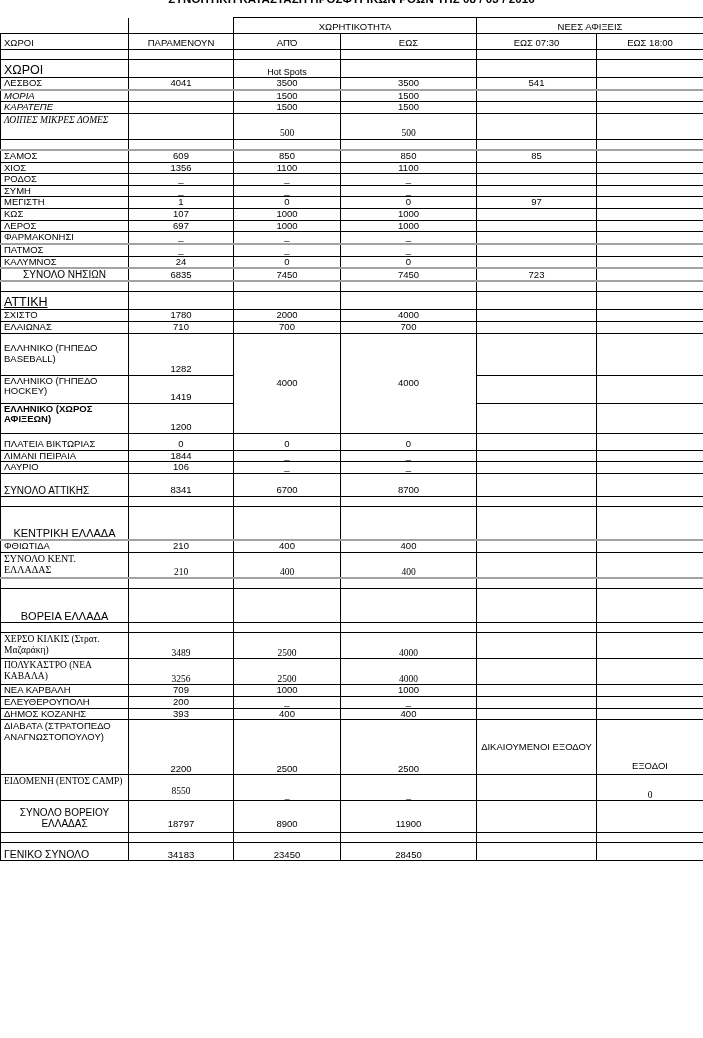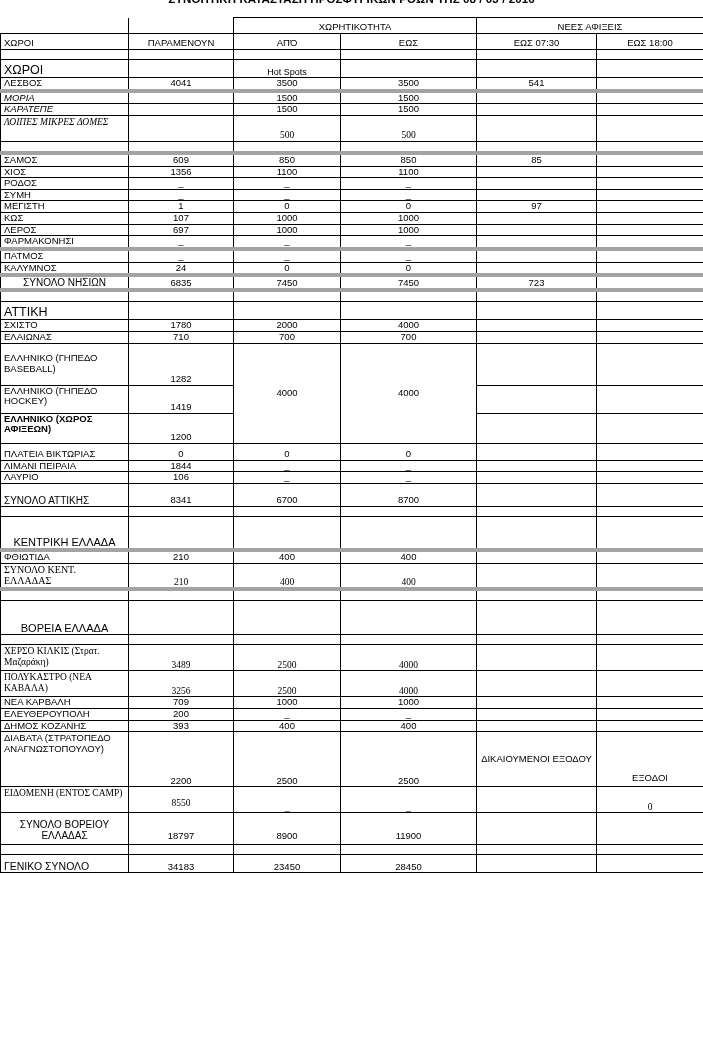--- a/index.html
+++ b/index.html
@@ -88,21 +88,21 @@
     margin-left: 16px;
   }
   .italic { font-style: italic; }
   .bold { font-weight: bold; }
   .total-lbl { font-weight: bold; }
   .total-lbl-ctr { font-weight: bold; text-align: center; }
   .hot { text-align: center; font-size: 9px; }
   .dash { text-align: center; }
   .spacer td { height: 9px; }
   .tall-2 { height: 26px; font-family: Liberation Serif, serif; }
-  .b-strong { border-bottom: 4px solid #a3a3a3; }
+  .b-strong { border-bottom: 2px solid #a3a3a3; }
 </style>
 </head>
 <body>
 
 <div class="page">
 
   <div class="doc-title">ΣΥΝΟΠΤΙΚΗ ΚΑΤΑΣΤΑΣΗ ΠΡΟΣΦΥΓΙΚΩΝ ΡΟΩΝ ΤΗΣ   08 / 03 / 2016</div>
 
   <table class="sheet">
     <colgroup>
@@ -283,21 +283,21 @@
       <tr class="spacer">
         <td></td>
           <td></td>
         <td></td>
           <td></td>
         <td></td>
           <td></td>
       </tr>
 
       <tr>
-        <td class="region" style="height:17px;">ΑΤΤΙΚΗ</td>
+        <td class="region" style="height:17px;text-decoration:underline;">ΑΤΤΙΚΗ</td>
         <td></td>
         <td></td>
         <td></td>
         <td></td>
         <td></td>
       </tr>
       <tr>
         <td class="name">ΣΧΙΣΤΟ</td>
         <td class="num">1780</td>
         <td class="num">2000</td>

